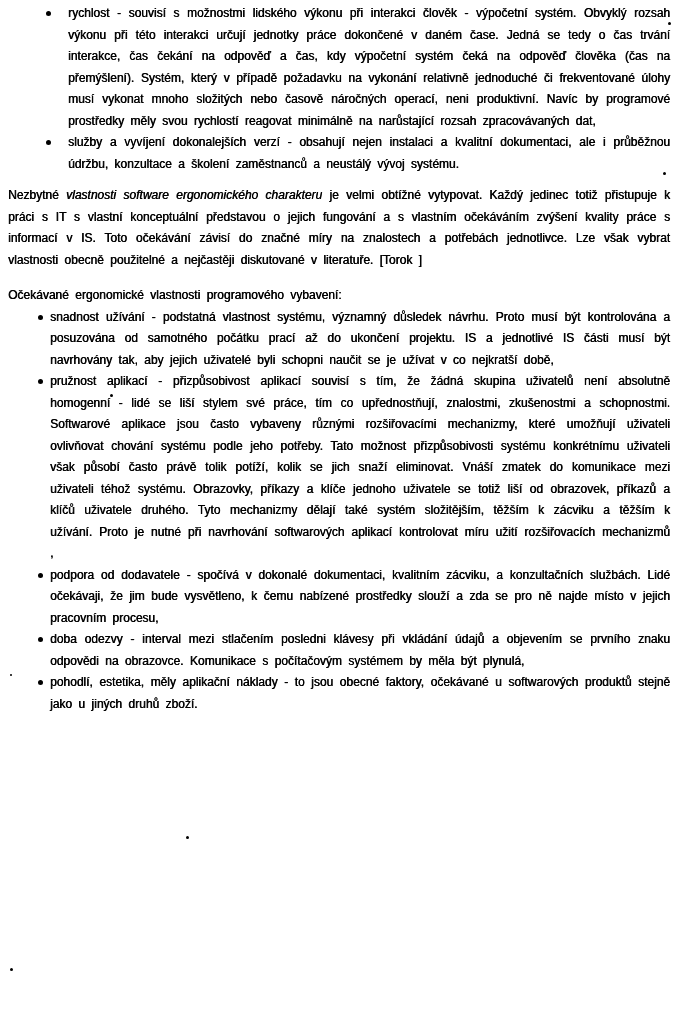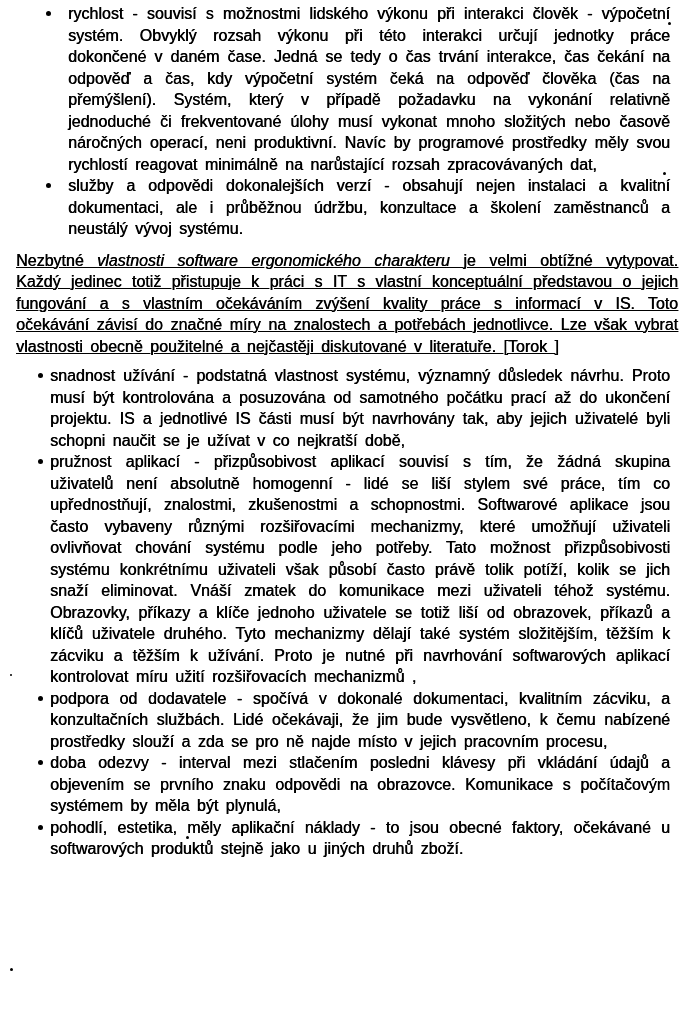--- a/index.html
+++ b/index.html
@@ -9,21 +9,21 @@
   }
   .page {
     position: relative;
     width: 681px;
     height: 1021px;
     overflow: hidden;
     box-sizing: border-box;
     background: #ffffff;
     color: #000000;
     font-family: "Liberation Sans", "DejaVu Sans", sans-serif;
-    font-size: 16px;
+    font-size: 12px;
     line-height: 21.5px;
     padding: 3px 0 0 8px;
     text-align: justify;
     word-spacing: 3px;
     text-shadow: 0.45px 0 0 currentColor; 
   }
   ul.blist {
     list-style: none;
     margin: 0;
     padding: 0;
@@ -45,23 +45,22 @@
     height: 5px;
     border-radius: 50%;
     background: #000;
     margin-top: 8px;
   }
   .btext {
     flex: 1;
     text-align: justify;
   }
   .para {
-    margin: 8px;
+    margin: 0;
     width: 662px;
-    text-decoration: underline;
   }
   .para-necessity { margin-top: 10px; }
   .heading {
     margin-top: 14px;
     text-align: left;
   }
   .list2 { margin-top: 20px; }
   .italic { font-style: italic; }
   .speck {
     position: absolute;
@@ -74,26 +73,27 @@
 
 <div class="page">
 
   <ul class="blist list1">
     <li>
       <span class="bullet"></span>
       <span class="btext">rychlost - souvisí s možnostmi lidského výkonu při interakci člověk - výpočetní systém. Obvyklý rozsah výkonu při této interakci určují jednotky práce dokončené v daném čase. Jedná se tedy o čas trvání interakce, čas čekání na odpověď a čas, kdy výpočetní systém čeká na odpověď člověka (čas na přemýšlení). Systém, který v případě požadavku na vykonání relativně jednoduché či frekventované úlohy musí vykonat mnoho složitých nebo časově náročných operací, neni produktivní. Navíc by programové prostředky měly svou rychlostí reagovat minimálně na narůstající rozsah zpracovávaných dat,</span>
     </li>
     <li>
       <span class="bullet"></span>
-      <span class="btext">služby a odpovědi dokonalejších verzí - obsahují nejen instalaci a kvalitní dokumentaci, ale i průběžnou údržbu, konzultace a školení zaměstnanců a neustálý vývoj systému.</span>
+      <span class="btext">služby a vyvíjení dokonalejších verzí - obsahují nejen instalaci a kvalitní dokumentaci, ale i průběžnou údržbu, konzultace a školení zaměstnanců a neustálý vývoj systému.</span>
     </li>
   </ul>
 
   <p class="para para-necessity"><span>Nezbytné </span><span class="italic">vlastnosti software ergonomického charakteru</span><span> je velmi obtížné vytypovat. Každý jedinec totiž přistupuje k práci s IT s vlastní konceptuální představou o jejich fungování a s vlastním očekáváním zvýšení kvality práce s informací v IS. Toto očekávání závisí do značné míry na znalostech a potřebách jednotlivce. Lze však vybrat vlastnosti obecně použitelné a nejčastěji diskutované v literatuře. [Torok ]</span></p>
 
+  <p class="para heading">Očekávané ergonomické vlastnosti programového vybavení:</p>
 
   <ul class="blist list2">
     <li>
       <span class="bullet"></span>
       <span class="btext">snadnost užívání - podstatná vlastnost systému, významný důsledek návrhu. Proto musí být kontrolována a posuzována od samotného počátku prací až do ukončení projektu. IS a jednotlivé IS části musí být navrhovány tak, aby jejich uživatelé byli schopni naučit se je užívat v co nejkratší době,</span>
     </li>
     <li>
       <span class="bullet"></span>
       <span class="btext">pružnost aplikací - přizpůsobivost aplikací souvisí s tím, že žádná skupina uživatelů není absolutně homogenní - lidé se liší stylem své práce, tím co upřednostňují, znalostmi, zkušenostmi a schopnostmi. Softwarové aplikace jsou často vybaveny různými rozšiřovacími mechanizmy, které umožňují uživateli ovlivňovat chování systému podle jeho potřeby. Tato možnost přizpůsobivosti systému konkrétnímu uživateli však působí často právě tolik potíží, kolik se jich snaží eliminovat. Vnáší zmatek do komunikace mezi uživateli téhož systému. Obrazovky, příkazy a klíče jednoho uživatele se totiž liší od obrazovek, příkazů a klíčů uživatele druhého. Tyto mechanizmy dělají také systém složitějším, těžším k zácviku a těžším k užívání. Proto je nutné při navrhování softwarových aplikací kontrolovat míru užití rozšiřovacích mechanizmů ,</span>
     </li>

